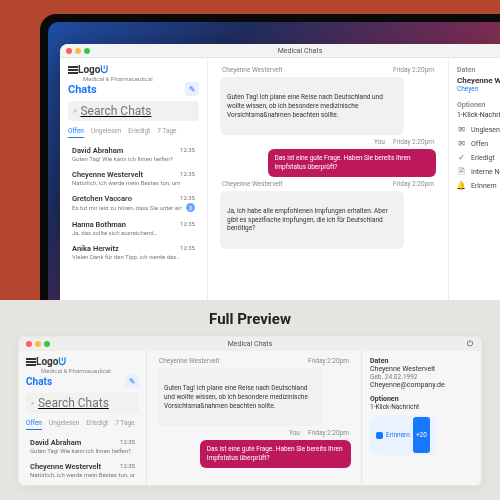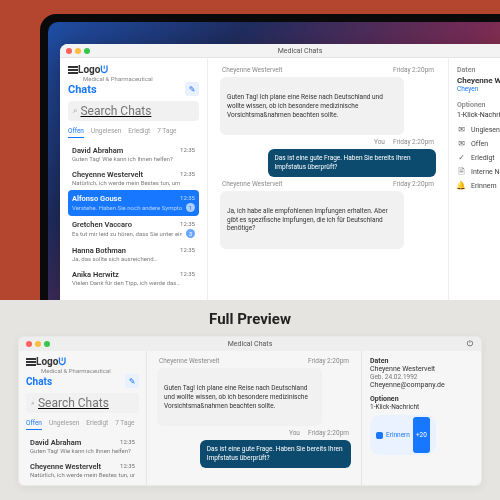--- a/index.html
+++ b/index.html
@@ -53,21 +53,21 @@
   .cname{ font-weight:600; font-size:7.5px; display:flex; justify-content:space-between;}
   .cname .time{ font-weight:400; font-size:6px; opacity:.7;}
   .cprev{ font-size:6px; opacity:.65; display:flex; justify-content:space-between; align-items:center; }
   .badge{ background:#1877ff; color:#fff; border-radius:50%; width:9px; height:9px; font-size:6px; display:flex;align-items:center;justify-content:center;}
   .chatitem.active .badge{ background:#fff; color:#1877ff;}
 
   
   .conv { flex:1; padding:8px 12px; display:flex; flex-direction:column; gap:3px; }
   .msgmeta{ display:flex; justify-content:space-between; font-size:6.5px; color:#8a8a8a; padding:0 2px;}
   .bubble-in { background:#f1f1f1; border-radius:6px; padding:16px 7px; font-size:6.5px; max-width:85%; align-self:flex-start; line-height:1.35;}
-  .bubble-out{ background:#0c4a6e; color:#fff; border-radius:6px; padding:5px 7px; font-size:6.5px; max-width:78%; align-self:flex-end; line-height:1.35;}
+  .bubble-out{ background:#be185d; color:#fff; border-radius:6px; padding:5px 7px; font-size:6.5px; max-width:78%; align-self:flex-end; line-height:1.35;}
 
   
   .info { width:92px; border-left:1px solid #eee; padding:8px; }
   .info h4{ font-size:7px; color:#888; font-weight:600; margin-bottom:2px;}
   .info .name{ font-weight:700; font-size:8px;}
   .info .link{ color:#1877ff; font-size:6.5px;}
   .optlist{ margin-top:6px; display:flex; flex-direction:column; gap:5px;}
   .optitem{ display:flex; align-items:center; gap:5px; font-size:7px; color:#444;}
   .opticon{ width:9px; height:9px; display:flex;align-items:center;justify-content:center; color:#666; font-size:8px;}
 
@@ -147,30 +147,20 @@
                 </div>
                 <div class="chatitem">
                   <div class="cname">
                     <span>Cheyenne Westervelt</span>
                     <span class="time">12:35</span>
                   </div>
   <div class="cprev">
                     <span style="white-space:nowrap;overflow:hidden;max-width:110px;display:inline-block;">Natürlich, ich werde mein Bestes tun, um Ihnen…</span>
                   </div>
                 </div>
-                <div class="chatitem active">
-                  <div class="cname">
-                    <span>Alfonso Gouse</span>
-                    <span class="time">12:35</span>
-                  </div>
-  <div class="cprev">
-                    <span style="white-space:nowrap;overflow:hidden;max-width:110px;display:inline-block;">Verstehe. Haben Sie noch andere Symptome?</span>
-                    <span class="badge">1</span>
-                  </div>
-                </div>
                 <div class="chatitem">
                   <div class="cname">
                     <span>Gretchen Vaccaro</span>
                     <span class="time">12:35</span>
                   </div>
   <div class="cprev">
                     <span style="white-space:nowrap;overflow:hidden;max-width:110px;display:inline-block;">Es tut mir leid zu hören, dass Sie unter einer Migräne le…</span>
                     <span class="badge">3</span>
                   </div>
                 </div>

